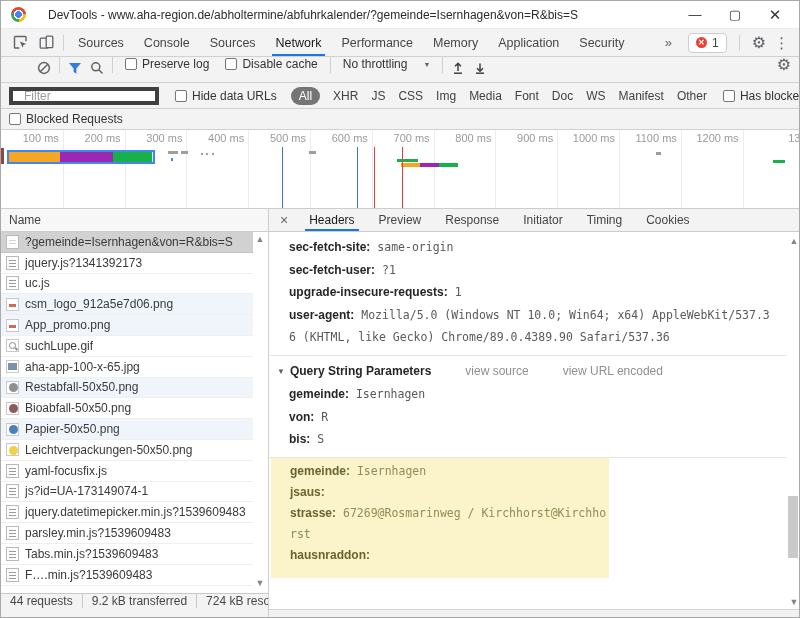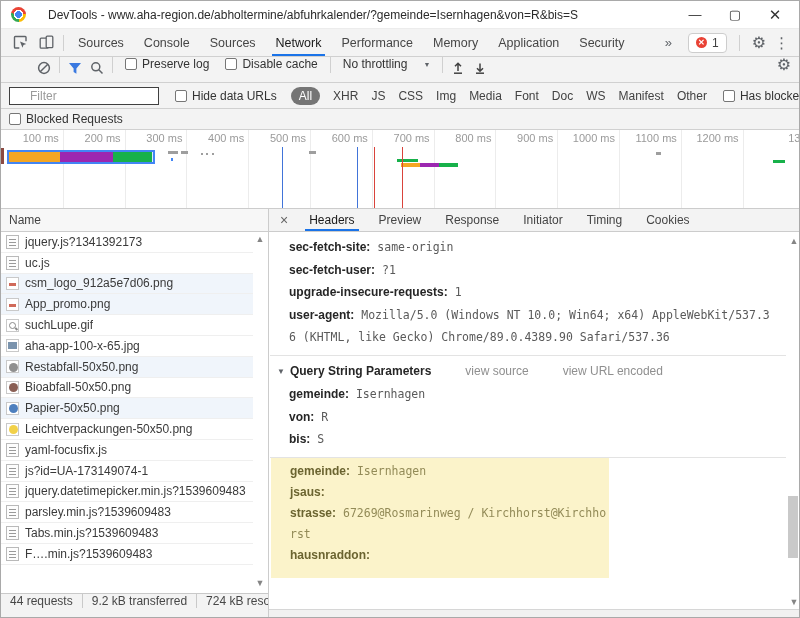--- a/index.html
+++ b/index.html
@@ -46,22 +46,22 @@
   .tool-ic{display:flex;align-items:center;justify-content:center;width:22px;height:22px;flex:none;}
   .cb{display:flex;align-items:center;margin:0 8px;white-space:nowrap;}
   .cb .box{width:12px;height:12px;border:1px solid #767676;border-radius:2px;background:#fff;
     margin-right:5px;flex:none;}
   .throttle{display:flex;align-items:center;margin:0 8px;color:#333;}
   .throttle .tri{font-size:7px;color:#5f6368;margin-left:16px;}
   .spacer{flex:1;}
   
   .filterbar{position:absolute;left:0;top:82px;width:100%;height:26px;background:#f3f3f3;
     border-bottom:1px solid #d0d0d0;display:flex;align-items:center;padding:0 8px;font-size:12px;}
-  .filter-input{width:150px;height:18px;border:1px solid #404040;background:#fff;font-size:12px;
-    padding:0 20px;font-family:"Liberation Sans",sans-serif;color:#000000;outline:none;}
+  .filter-input{width:150px;height:18px;border:4px solid #404040;background:#fff;font-size:12px;
+    padding:0 11px;font-family:"Liberation Sans",sans-serif;color:#000000;outline:none;}
   .filter-input::placeholder{color:#9a9a9a;}
   .pills{display:flex;align-items:center;gap:13px;margin-left:6px;}
   .pill{color:#424242;white-space:nowrap;}
   .pill.active{background:#757575;color:#fff;border-radius:9px;padding:2px 8px;}
   
   .blockedbar{position:absolute;left:0;top:108px;width:100%;height:21px;background:#f3f3f3;
     border-bottom:1px solid #d0d0d0;display:flex;align-items:center;padding:0 8px;font-size:12px;}
   
   .overview{position:absolute;left:0;top:129px;width:100%;height:79px;background:#fff;
     border-bottom:1px solid #ccc;overflow:hidden;}
@@ -314,20 +314,24 @@
       <div class="ov-mark" style="left: 438px; top: 33px; width: 19px; height: 4px; background: rgb(23, 177, 74);"></div>
       <div class="ov-mark" style="left: 772px; top: 30px; width: 12px; height: 3px; background: rgb(23, 177, 74);"></div>
       <div class="ev-line" style="left: 281px; background: rgb(65, 116, 217);"></div>
       <div class="ev-line" style="left: 356px; background: rgb(65, 116, 217);"></div>
       <div class="ev-line" style="left: 373px; background: rgb(217, 67, 59);"></div>
       <div class="ev-line" style="left: 401px; background: rgb(217, 67, 59);"></div>
     </div>
 
   <div class="name-header">Name</div>
   <div class="req-list" id="req-list">
+      <div class="req-row selected">
+        <span class="ic document"></span>
+        <span class="req-label">?gemeinde=Isernhagen&amp;von=R&amp;bis=S</span>
+      </div>
       <div class="req-row">
         <span class="ic script"></span>
         <span class="req-label">jquery.js?1341392173</span>
       </div>
       <div class="req-row">
         <span class="ic script"></span>
         <span class="req-label">uc.js</span>
       </div>
       <div class="req-row stripe">
         <span class="ic image"></span>

